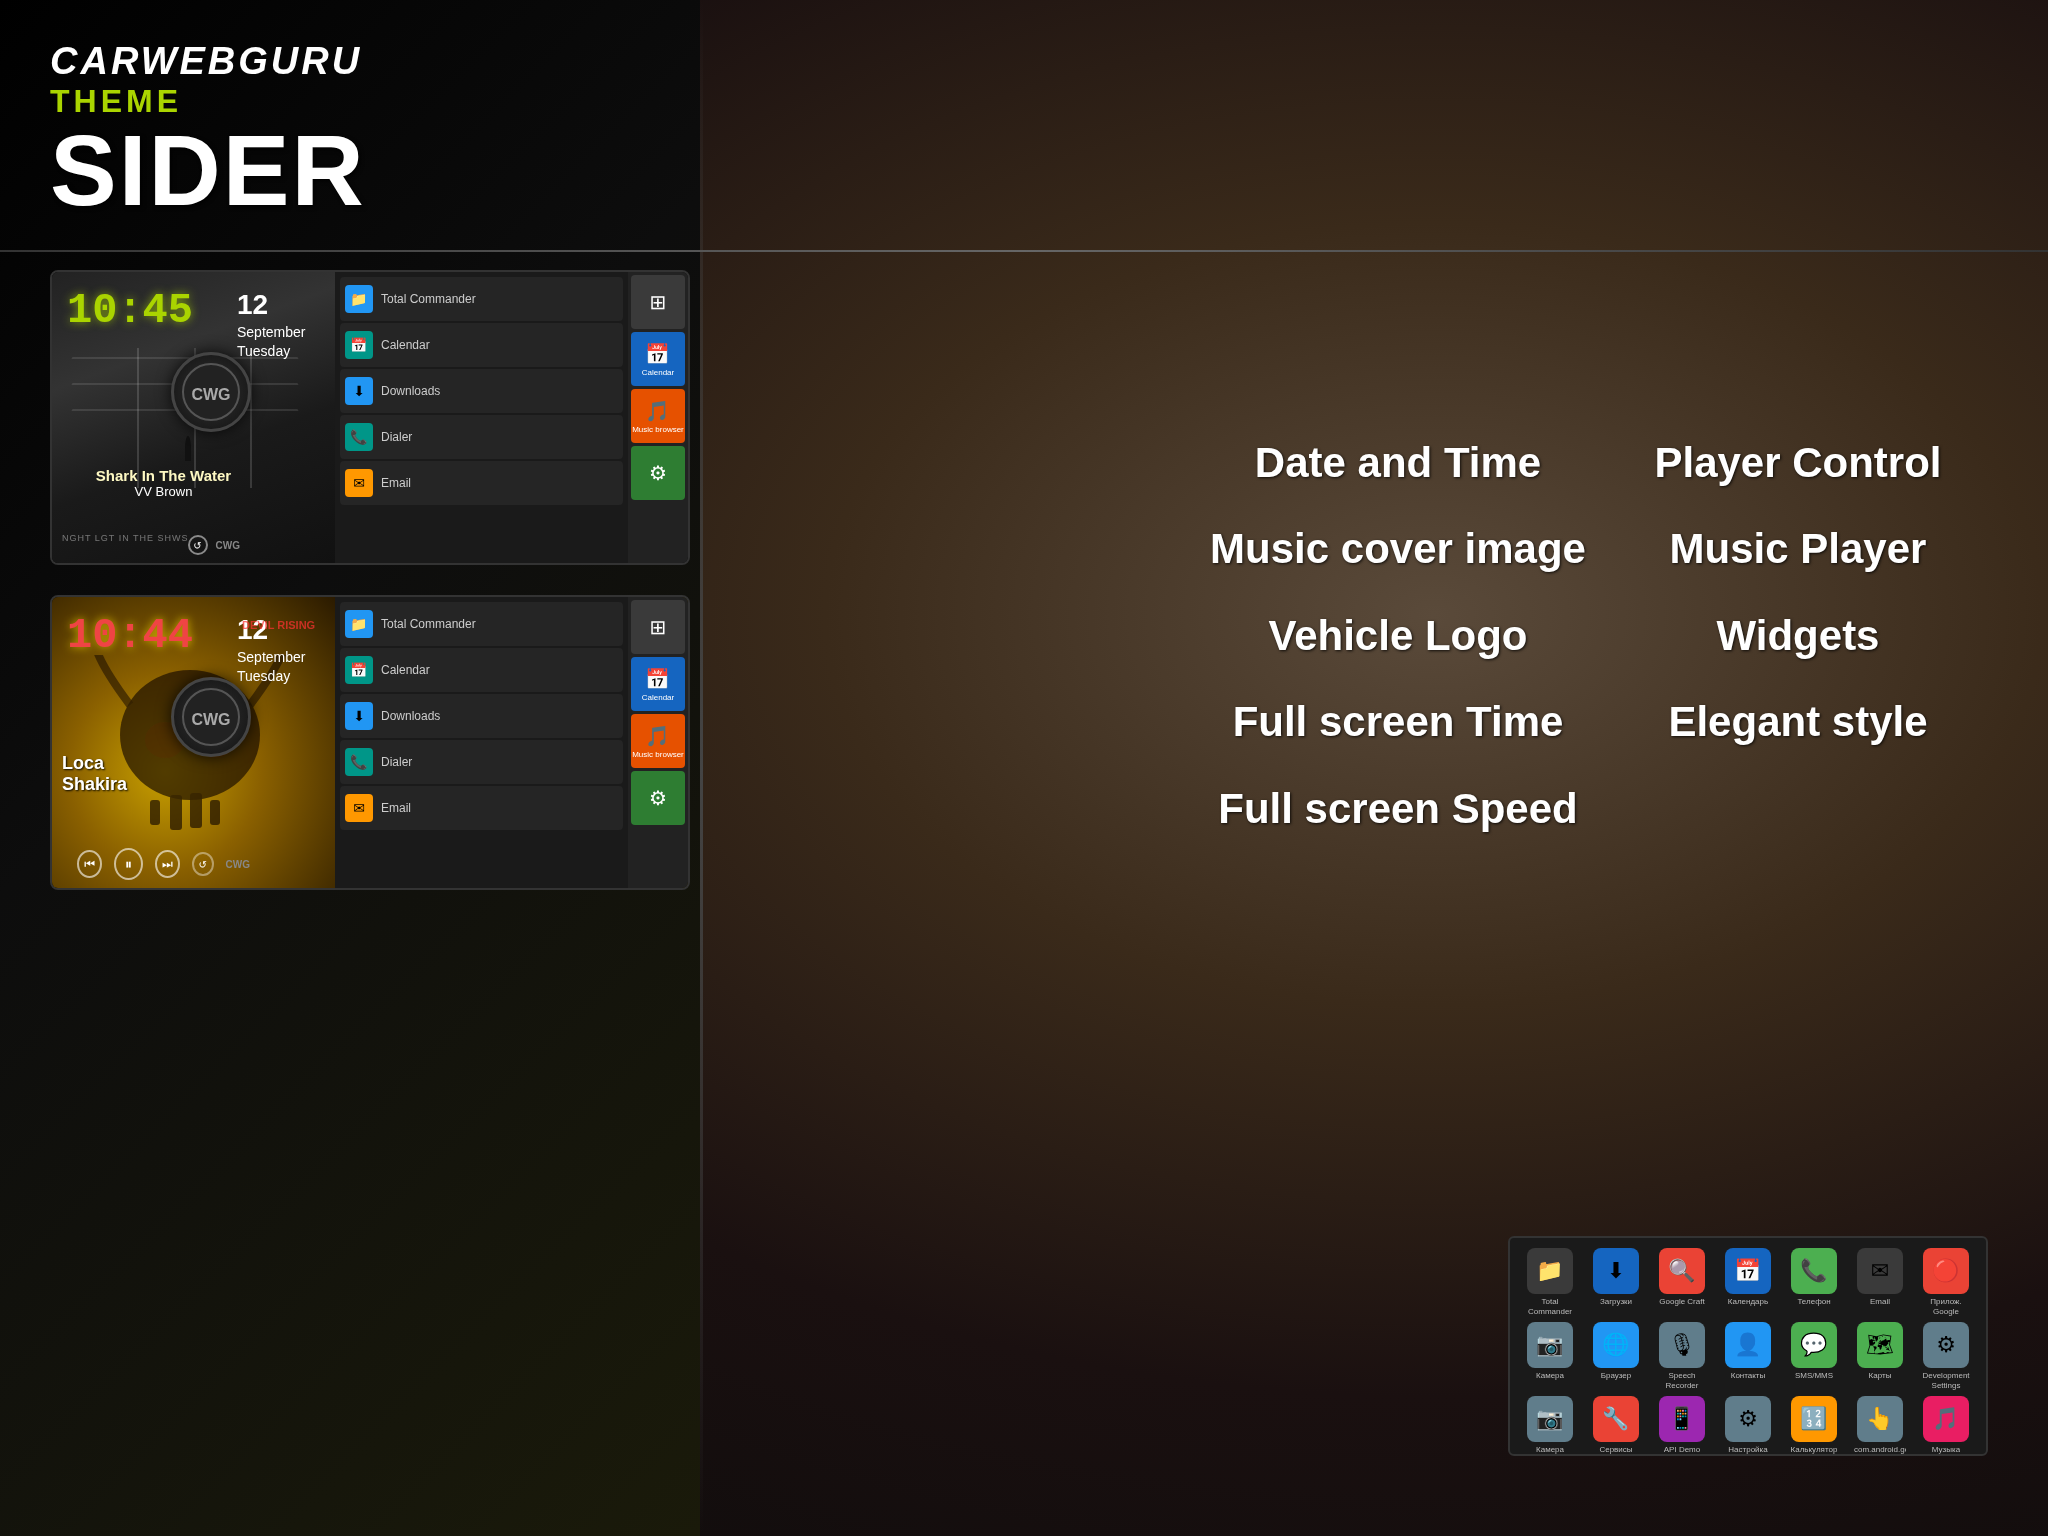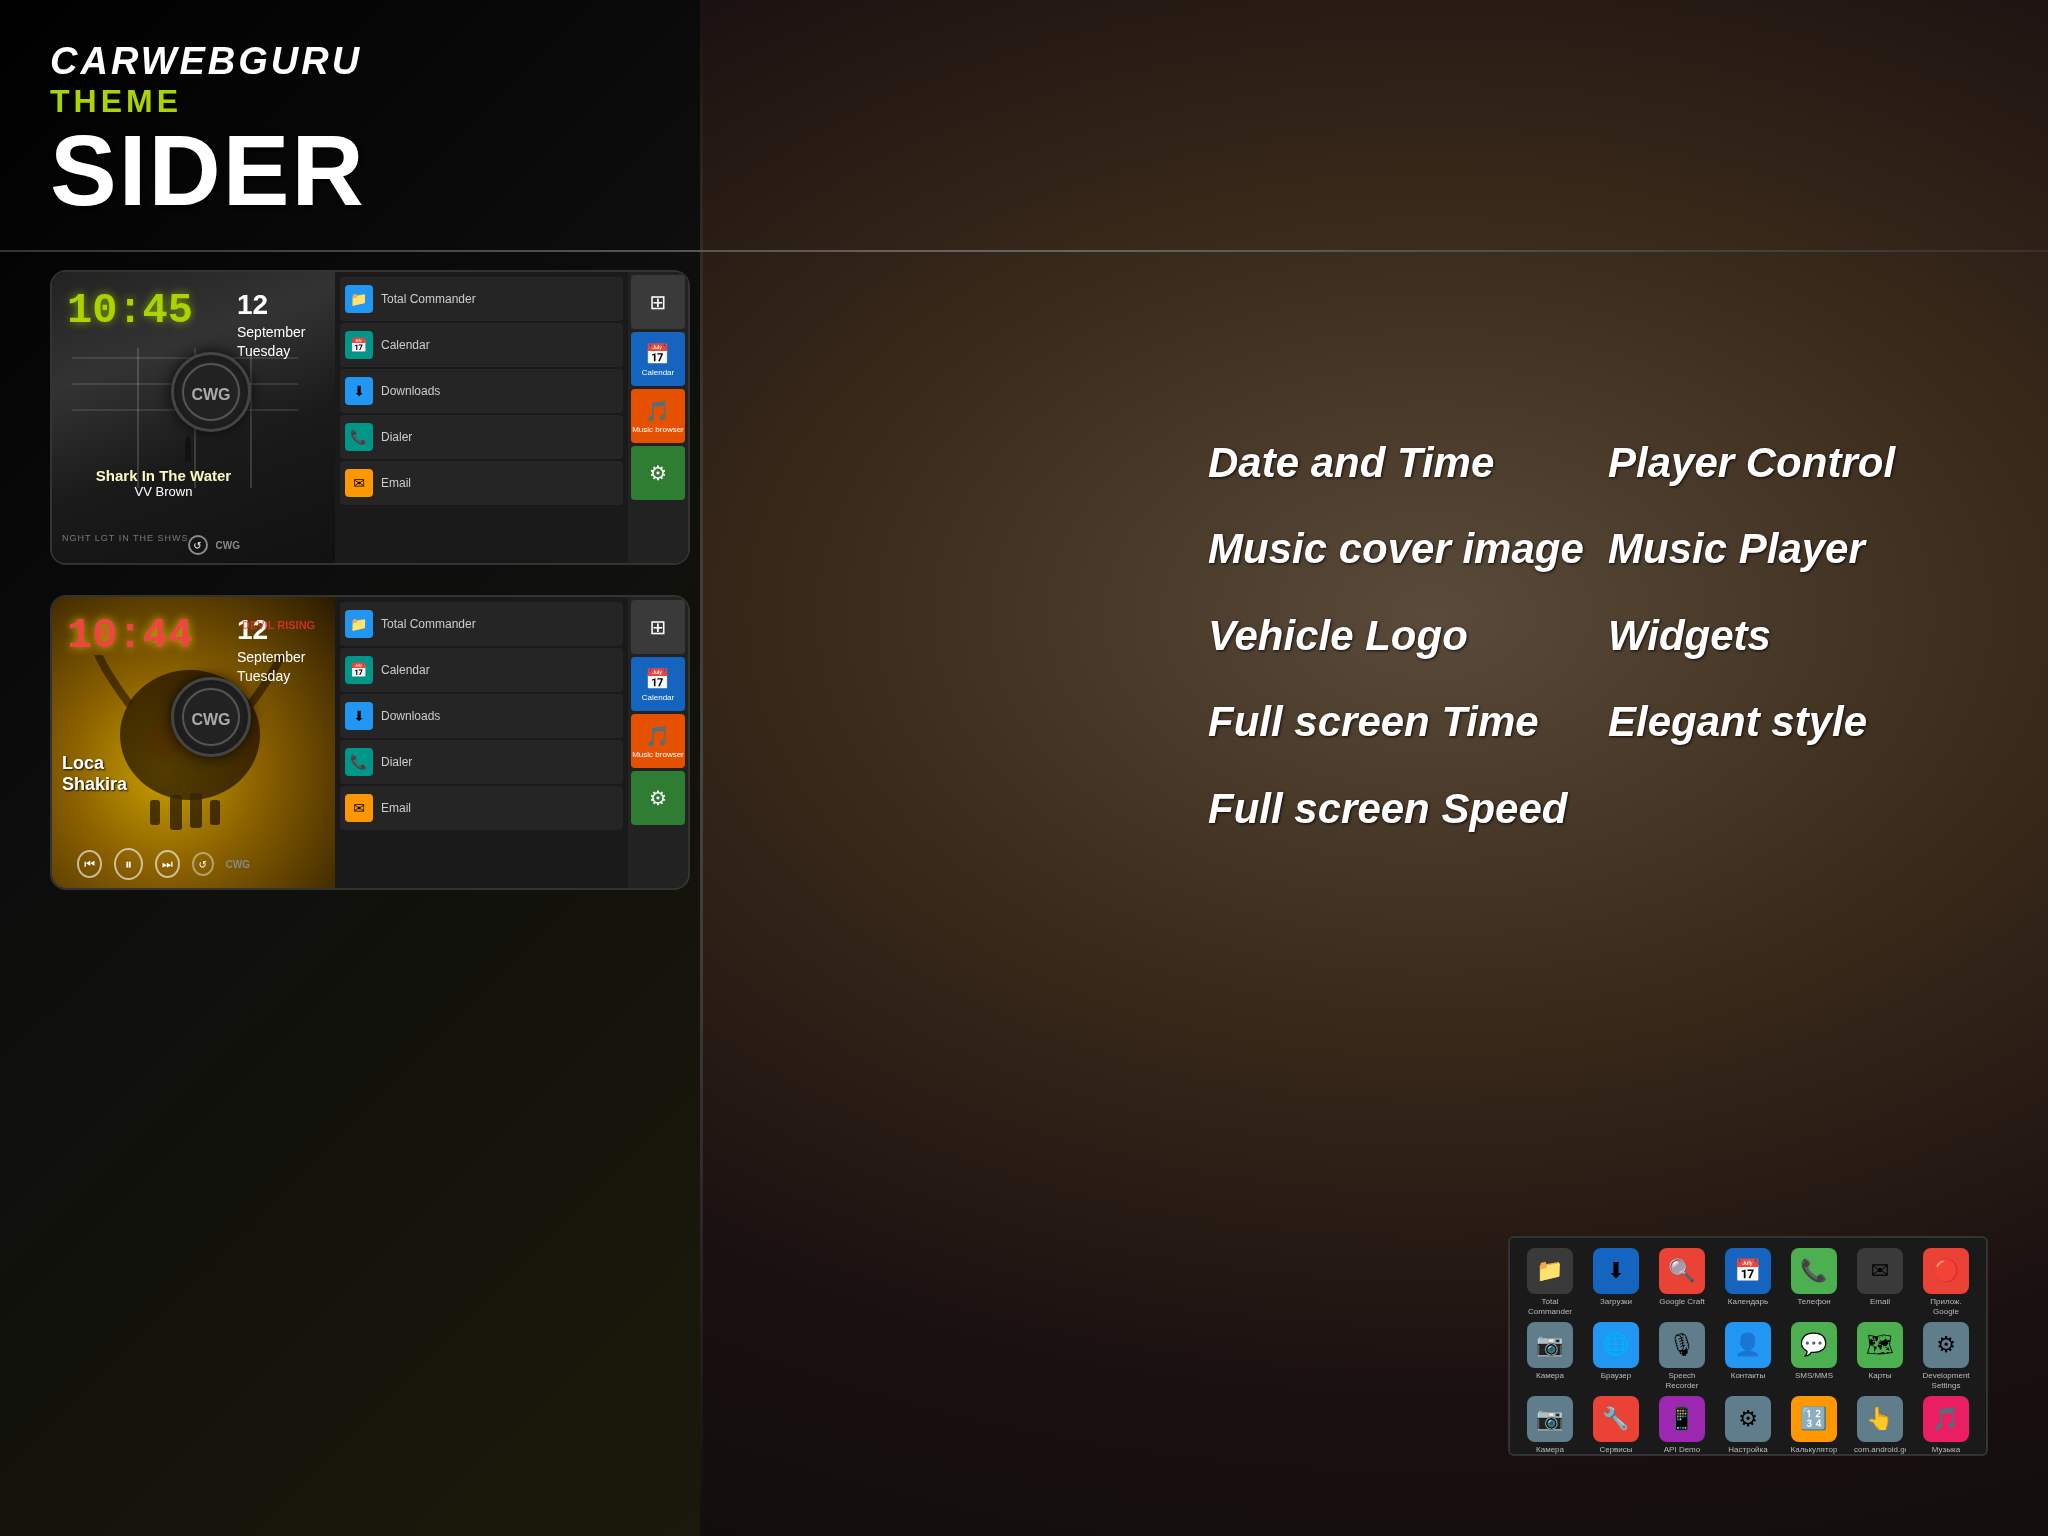--- a/index.html
+++ b/index.html
@@ -69,21 +69,21 @@
       top: 270px;
       left: 50px;
       width: 680px;
       z-index: 10;
     }
 
     
     .car-ui-screenshot {
       width: 640px;
       height: 295px;
-      border-radius: 16px;
+      border-radius: 8px;
       overflow: hidden;
       position: relative;
       border: 2px solid #333;
       background: #1a1a1a;
       margin-bottom: 30px;
     }
 
     .car-ui-screenshot.dark-theme {
       background: #111;
     }
@@ -324,25 +324,24 @@
       z-index: 10;
       display: grid;
       grid-template-columns: 1fr 1fr;
       gap: 0;
     }
 
     .feature-item {
       color: #ffffff;
       font-size: 42px;
       font-weight: 900;
-      text-align: left;
+      text-align: center;
       padding: 18px 10px;
       line-height: 1.2;
       text-shadow: 1px 1px 3px rgba(0,0,0,0.8);
-      font-style: italic;
     }
 
     
     .app-grid-screenshot {
       position: absolute;
       bottom: 80px;
       right: 60px;
       width: 480px;
       height: 220px;
       background: #1a1a1a;

